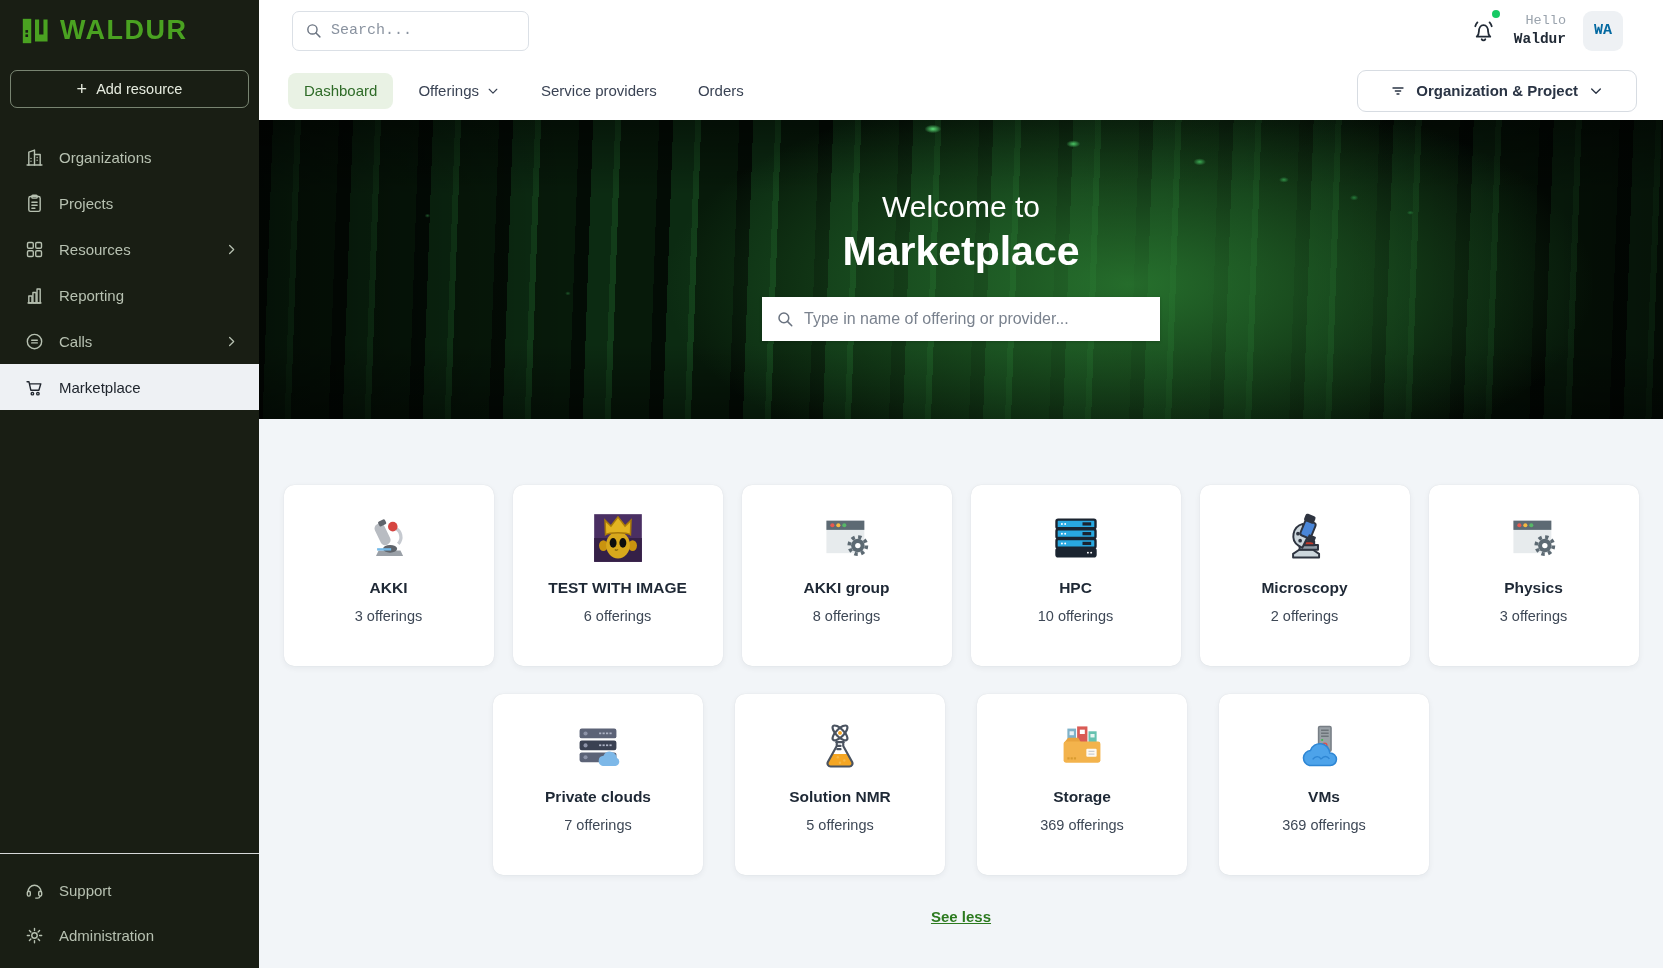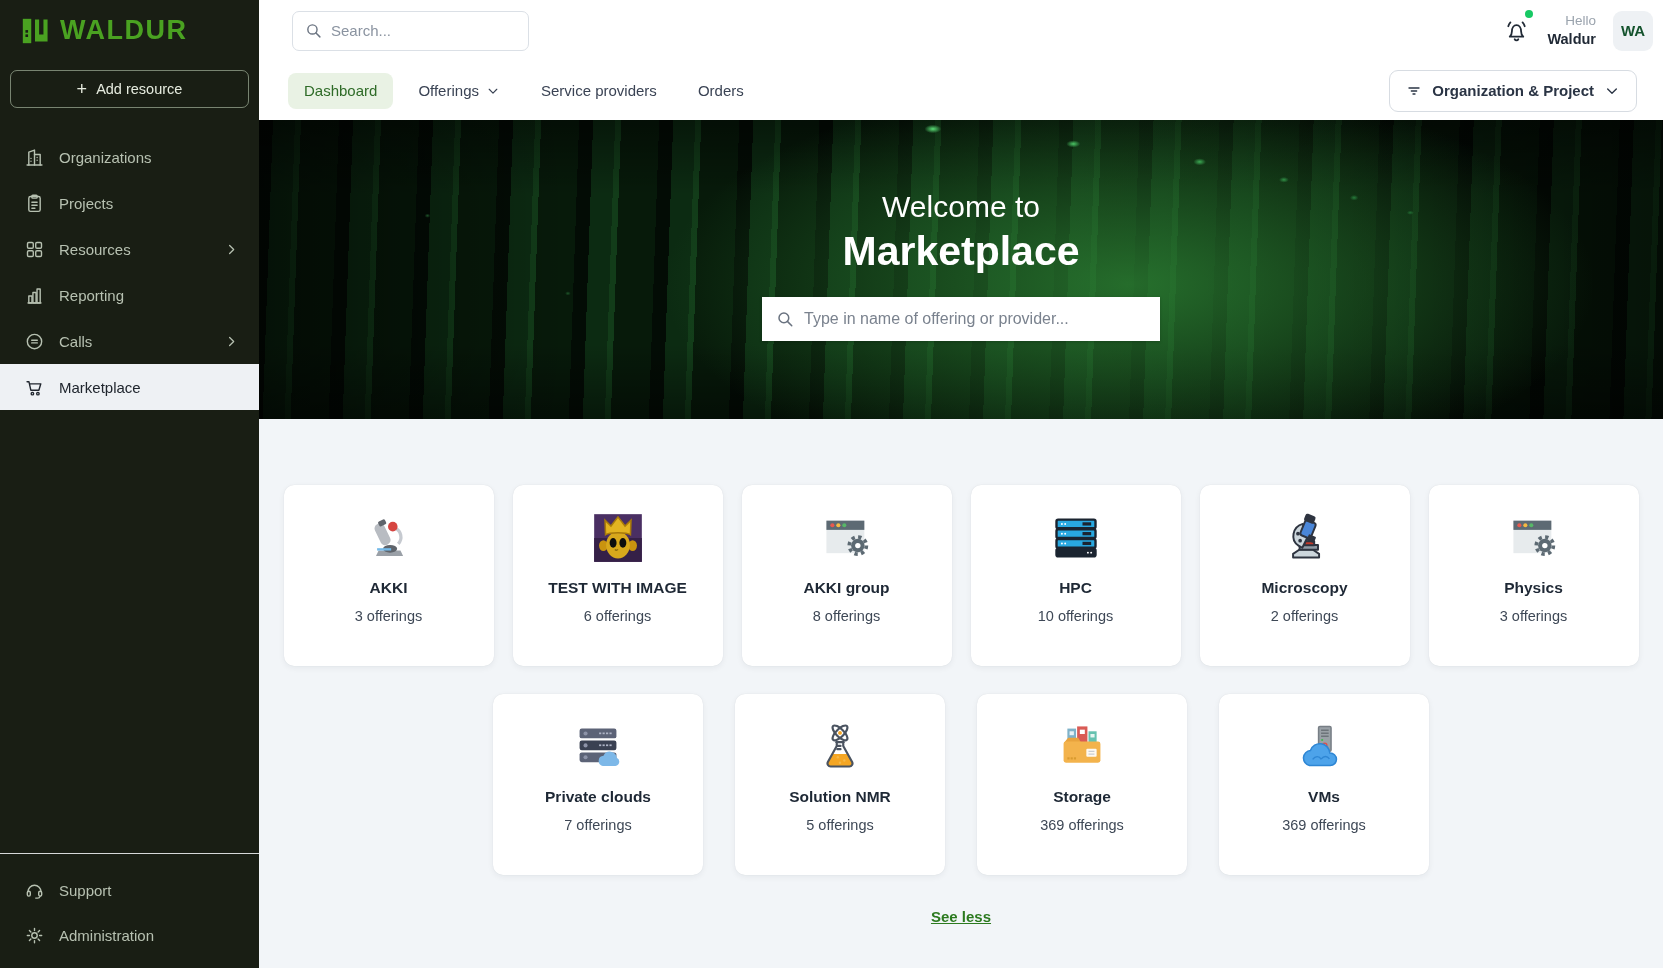--- a/index.html
+++ b/index.html
@@ -20,41 +20,41 @@
   .menu-item .ic svg { width:21px; height:21px; }
   .menu-item .chev { margin-left:auto; display:flex; }
   .menu-item .chev svg { width:15px; height:15px; }
   .menu-item.active { background:#eef1f4; color:#20262e; }
   .sidebar-bottom { margin-top:auto; padding-bottom:10px; }
   .sb-divider { height:1px; background:rgba(248,250,252,.85); margin-bottom:14px; }
   .sidebar-bottom .menu-item { height:45px; }
 
   
   .main { flex:1; display:flex; flex-direction:column; background:#f2f5f8; }
-  .topbar { height:61px; background:#fff; display:flex; align-items:center; padding:0 10px 0 33px; }
+  .topbar { height:61px; background:#fff; display:flex; align-items:center; padding:0 40px 0 33px;font-family:Liberation Mono, monospace; }
   .search-box { width:237px; height:40px; border:1px solid #dbe0e6; border-radius:7px; display:flex; align-items:center; padding:0 12px; gap:9px; background:#fff; }
   .search-box svg { width:17px; height:17px; color:#6a7380; flex:none; }
   .search-box input { border:none; outline:none; font-size:15px; color:#2c3442; width:100%; font-family:inherit; background:transparent; }
   .search-box input::placeholder { color:#8a93a0; }
   .topbar-right { margin-left:auto; display:flex; align-items:center; gap:17px; }
   .bell-wrap { position:relative; cursor:pointer; display:flex; }
   .bell-wrap svg { width:27px; height:27px; color:#212a36; }
   .notif-dot { position:absolute; top:-7px; right:-3px; width:8px; height:8px; border-radius:50%; background:#17c964; }
   .greeting { text-align:right; line-height:1.3; }
   .greeting .hello { color:#9aa3ad; font-size:13.5px; }
   .greeting .uname { color:#212a36; font-size:14.5px; font-weight:700; }
-  .avatar { width:40px; height:40px; border-radius:9px; background:#eef1f4; color:#14532d; font-weight:700; font-size:15px;
+  .avatar { width:40px; height:40px; border-radius:9px; background:#eef1f4; color:#0369a1; font-weight:700; font-size:15px;
     display:flex; align-items:center; justify-content:center; cursor:pointer; }
 
   
   .tabsrow { height:59px; background:#fff; display:flex; align-items:center; padding:0 26px 0 29px; }
   .tab { height:36px; padding:0 16px; display:flex; align-items:center; gap:7px; font-size:15px; color:#3a4354; border-radius:8px; margin-right:9px; cursor:pointer; white-space:nowrap; }
   .tab.active { background:#e9f2e4; color:#2e6b27; font-weight:400; }
   .tab svg { width:14px; height:14px; }
-  .ctx-btn { margin-left:auto; height:42px; border:1px solid #d7dce2; border-radius:9px; background:#fff; padding:0 16px;
+  .ctx-btn { margin-left:auto; height:42px; border:1px solid #d7dce2; border-radius:9px; background:#fff; padding:0 32px;
     display:flex; align-items:center; gap:10px; font-size:15px; font-weight:600; color:#2a3444; cursor:pointer; font-family:inherit; }
   .ctx-btn svg { width:16px; height:16px; }
 
   
   .hero { height:299px; position:relative; overflow:hidden; }
   .hero-bg { position:absolute; inset:0;
     background: repeating-linear-gradient(92deg, #030c05 0 14px, #0c2b12 14px 36px, #123c19 36px 42px, #071a0a 42px 80px); }
   .hero-bg::before { content:""; position:absolute; inset:0;
     background:
       radial-gradient(46% 95% at 62% 55%, rgba(45,130,52,.8), rgba(45,130,52,0) 72%),

